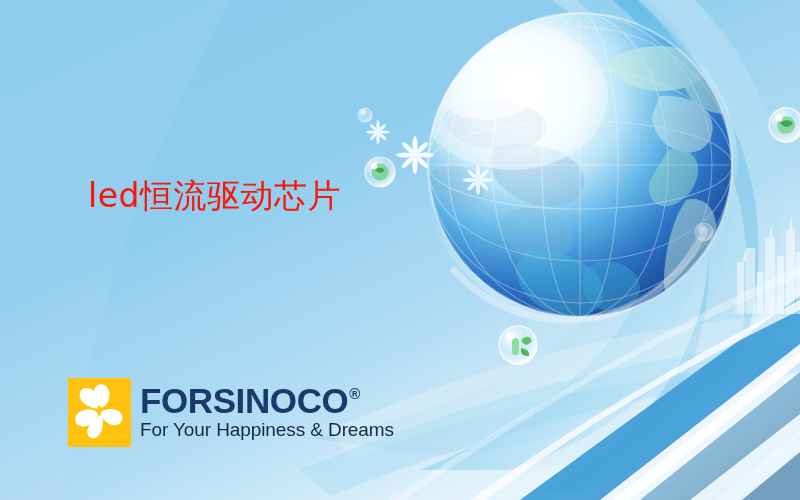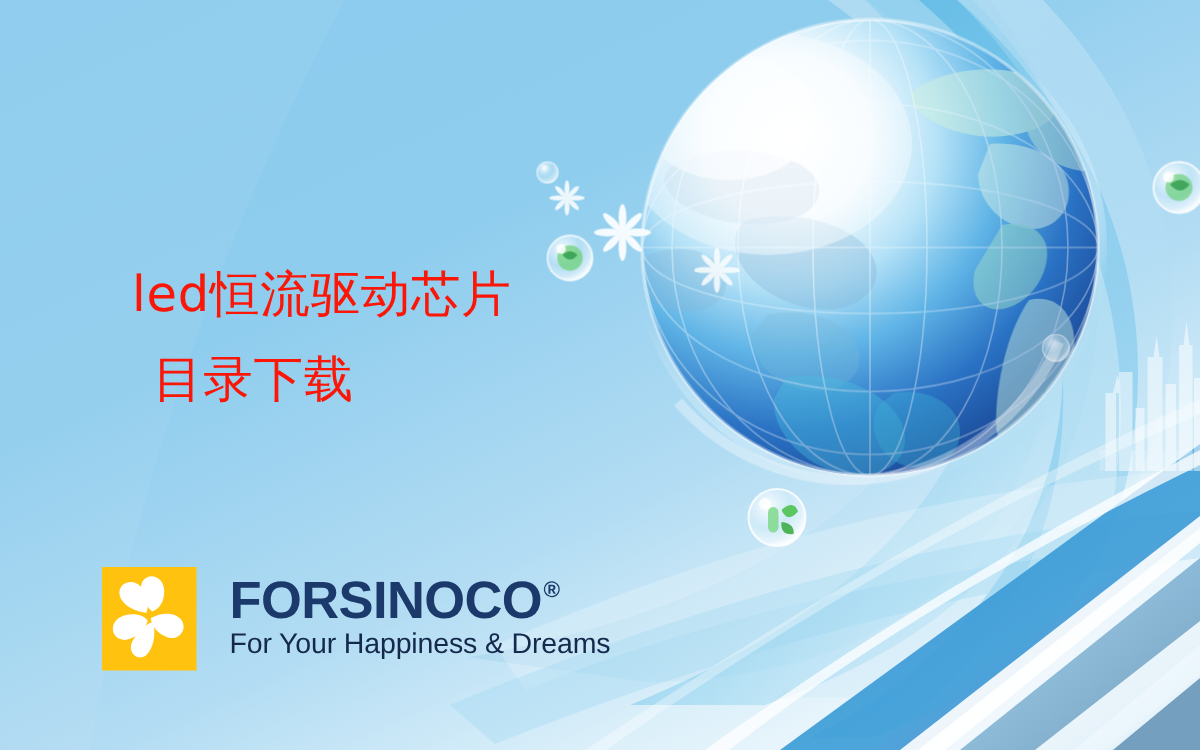--- a/index.html
+++ b/index.html
@@ -4,20 +4,21 @@
 <style>
   html,body{margin:0;padding:0;}
   body{
     width:800px;height:500px;overflow:hidden;
     font-family:"Liberation Sans","DejaVu Sans",sans-serif;
     background:#8fcbed;
   }
   #stage{
     position:relative;width:800px;height:500px;overflow:hidden;
     background:linear-gradient(160deg,#8ecbee 0%,#8ccbee 30%,#a9d9f2 62%,#cde9f8 82%,#e8f4fc 100%);
+    text-align:right;
   }
   .layer{position:absolute;inset:0;}
   svg.layer{display:block;}
 
   
   .headline{
     position:absolute;left:88px;top:168px;
     z-index:40;
     color:#fb1607;
     font-size:33px;
@@ -31,21 +32,21 @@
   
   .logo{
     position:absolute;left:68px;top:378px;z-index:50;
     display:flex;align-items:flex-start;
   }
   .logo-mark{
     width:63px;height:69px;background:#ffc20e;
     flex:0 0 auto;position:relative;
   }
   .logo-mark svg{display:block;width:63px;height:69px;}
-  .logo-text{margin-left:22px;padding-top:6px;}
+  .logo-text{margin-left:9px;padding-top:6px;}
   .logo-word{
     color:#1b3a6b;
     font-weight:bold;
     font-size:35px;
     letter-spacing:-0.4px;
     line-height:0.96;
     font-family:"Liberation Sans","DejaVu Sans",sans-serif;
     display:flex;align-items:flex-start;
   }
   .logo-word .reg{font-size:15px;line-height:1;margin-top:2px;margin-left:1px;}
@@ -261,21 +262,20 @@
       </g>
 
       <g opacity=".6">
         <circle cx="704" cy="232" r="9" fill="url(#bubbleG)" stroke="#ffffff" stroke-width="1" stroke-opacity=".6"></circle>
       </g>
     </g>
   </svg>
 
   <div class="headline">
     <span class="l1">led恒流驱动芯片</span>
-    <span class="l2">目录下载</span>
   </div>
 
   <div class="logo">
     <div class="logo-mark">
       <svg viewBox="0 0 63 69" xmlns="http://www.w3.org/2000/svg">
         <g fill="#ffffff">
           <path d="M31 30 C 27 24 26 14 31 9 C 38 4 45 11 43 19 C 41 26 36 30 31 30 Z" transform="rotate(-18 31 22)"></path>
           <path d="M33 33 C 39 30 49 30 53 36 C 57 43 50 50 43 47 C 36 44 33 38 33 33 Z" transform="rotate(-6 43 38)"></path>
           <path d="M30 35 C 28 42 21 50 14 49 C 6 48 5 38 12 34 C 19 30 27 31 30 35 Z" transform="rotate(6 20 41)"></path>
           <path d="M29 31 C 22 30 13 25 12 18 C 11 10 21 7 26 13 C 31 19 31 27 29 31 Z" transform="rotate(-4 21 22)"></path>

